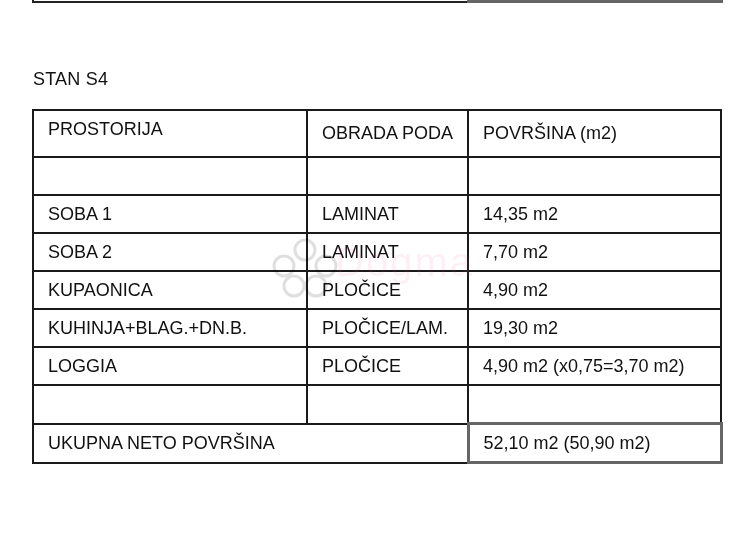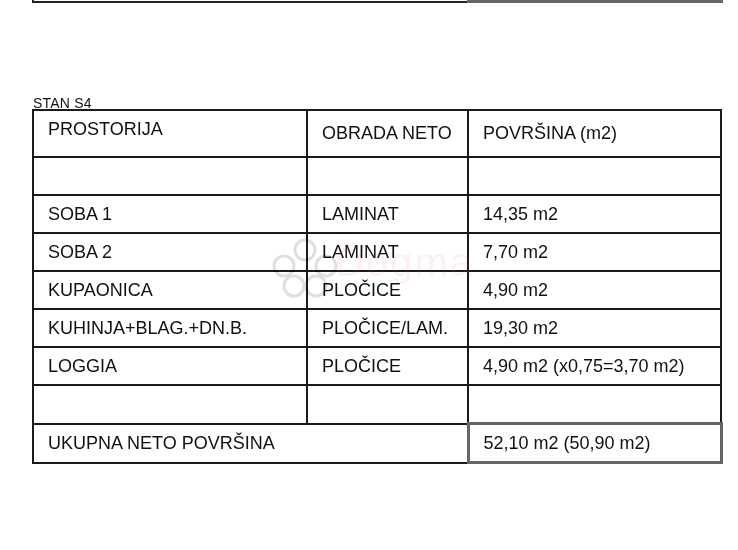--- a/index.html
+++ b/index.html
@@ -1,20 +1,20 @@
 <!DOCTYPE html>
 <html><head>
 <meta charset="utf-8">
 <style>
   html,body{margin:0;padding:0;background:#fff;}
   body{width:738px;height:550px;position:relative;overflow:hidden;font-family:"Liberation Sans",sans-serif;color:#111;}
   .prev-table{position:absolute;left:32px;top:-20px;width:687px;height:23px;}
   .prev-left{position:absolute;left:0;top:0;width:435px;height:21px;border:2px solid #222;border-top:none;}
   .prev-right{position:absolute;left:435px;top:0;width:250px;height:20px;border:3px solid #666;border-top:none;}
-  .title{position:absolute;left:33px;top:69px;font-size:14px;letter-spacing:0.2px;margin-top:26px;}
+  .title{position:absolute;left:33px;top:69px;font-size:18px;letter-spacing:0.2px;}
   table.main{position:absolute;left:32px;top:109px;border-collapse:collapse;table-layout:fixed;width:688px;padding-left:23px;}
   table.main td{border:2px solid #1a1a1a;font-size:18px;padding:0 0 0 14px;height:36px;vertical-align:middle;white-space:nowrap;overflow:hidden;}
   td.c2{padding-left:8px;}
   td.c3{padding-left:12px;margin-top:36px;}
   td.low{vertical-align:bottom;padding-bottom:4px;}
   td.high{vertical-align:top;padding-top:6px;}
   tr.hdr td{height:37px;}
   td.total-val{border:3px solid #666 !important;}
   .wm{position:absolute;left:270px;top:238px;opacity:0.12;pointer-events:none;}
   .wm-text{position:absolute;left:335px;top:240px;font-size:40px;color:#ec4899;opacity:0.08;letter-spacing:2px;pointer-events:none;}
@@ -31,21 +31,21 @@
 
 <table class="main">
   <colgroup>
       <col style="width:274px">
       <col style="width:161px">
       <col style="width:253px">
     </colgroup>
   <tbody>
       <tr class="hdr">
     <td class="low" style="padding-bottom:8px">PROSTORIJA</td>
-    <td class="c2">OBRADA NETO</td>
+    <td class="c2">OBRADA PODA</td>
     <td class="c3">POVRŠINA (m2)</td>
   </tr>
   <tr>
     <td></td>
     <td class="c2"></td>
     <td class="c3"></td>
   </tr>
   <tr>
     <td>SOBA 1</td>
     <td class="c2 high">LAMINAT</td>

